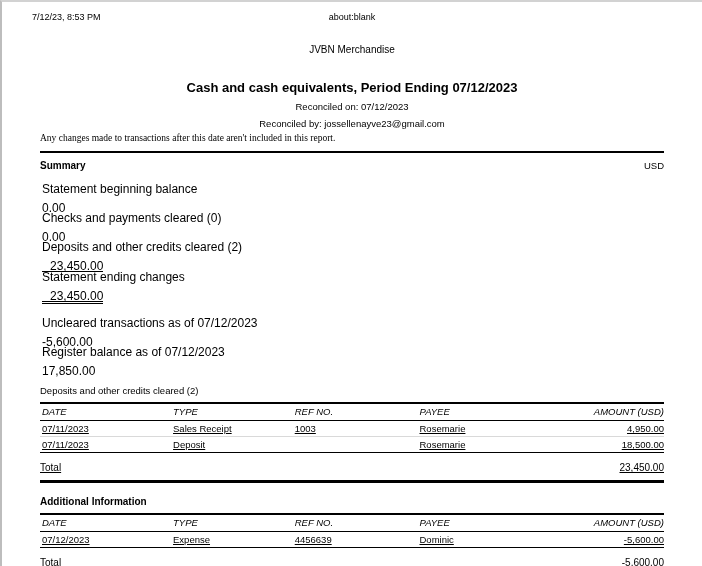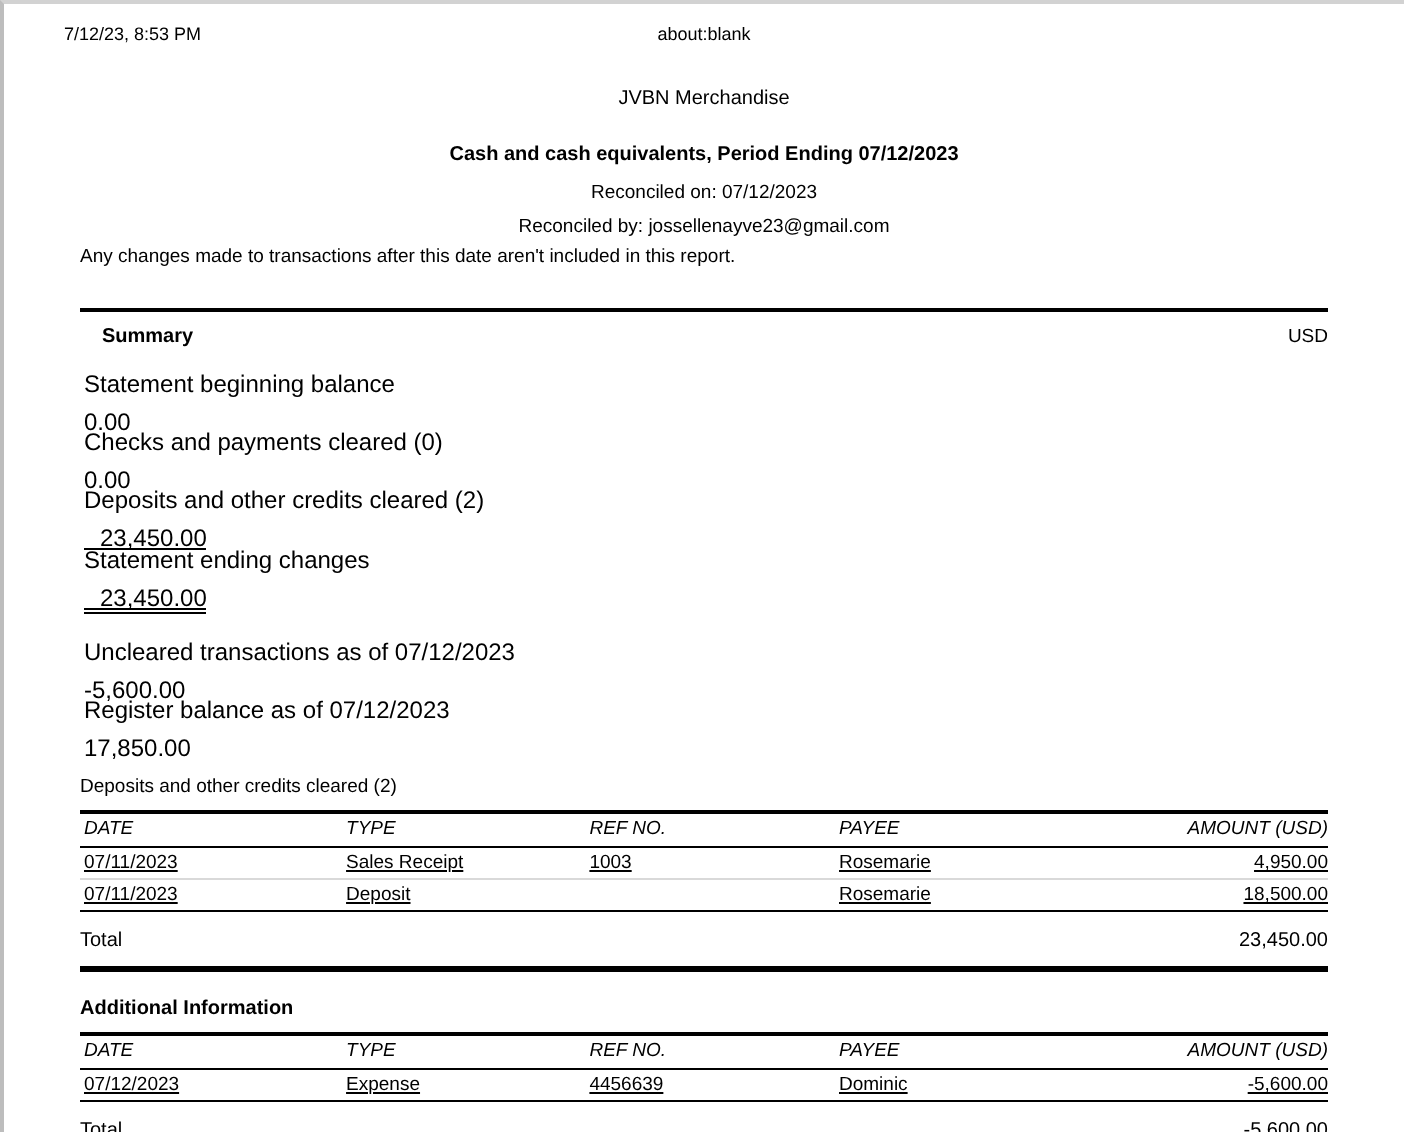--- a/index.html
+++ b/index.html
@@ -23,40 +23,40 @@
     padding-top:10px;
     font-size:9px;
     line-height:11px;
   }
   .meta-left { position:absolute; left:30px; top:10px; }
   .meta-center { display:block; text-align:center; }
 
   
   .head { text-align:center; }
   .company  { margin-top:21px; font-size:10px;  line-height:12px; }
-  .subtitle { margin-top:16px; font-size:10px; line-height:12px; font-weight:bold; }
+  .subtitle { margin-top:26px; font-size:13px; line-height:12px; font-weight:bold; }
   .rtitle   { margin-top:8px;  font-size:9.5px; line-height:12px; font-weight:bold; }
   .recon    { margin-top:7px;  font-size:9.5px; line-height:11px; }
   .recon2   { margin-top:6px; }
 
   .content { padding:0 38px; }
 
   .disclaimer {
     margin-top:4px;
     font-size:9.5px; line-height:11px;
-    padding-bottom:20px;
+    padding-bottom:7px;
     border-bottom:2px solid #000;
+    font-family:Liberation Serif, serif;
   }
 
   
   .sec-head-row {
     margin-top:7px;
     display:flex; justify-content:space-between; align-items:baseline;
     line-height:11px;
-    margin-left:11px;
   }
   .sec-h { font-weight:bold; font-size:10px; }
   .cur   { font-size:9.5px; }
   .srows { margin-top:13px; }
   .srows2 { margin-top:14px; }
   .srow {
     display:flex; align-items:baseline;
     font-size:12px; line-height:10px;flex-direction:column;
   }
   .srow .leader {
@@ -96,20 +96,21 @@
   }
   table.rpt .num { text-align:right; padding-right:0; }
   table.rpt th.num { padding-right:0; }
   tr.sep td { border-bottom:1px solid #d9d9d9; }
   tr.lastrow td { border-bottom:1px solid #000; }
 
   .total-row {
     display:flex; justify-content:space-between; align-items:baseline;
     font-size:10px; line-height:11px;
     padding:9px 0 7px;
+    text-decoration:underline;
   }
   .tblock { border-bottom:3px solid #000; }
   .tblock-a .total-row { padding-bottom:12px; }
 </style>
 </head>
 <body>
 
 <div class="page">
 
   <div class="meta">

